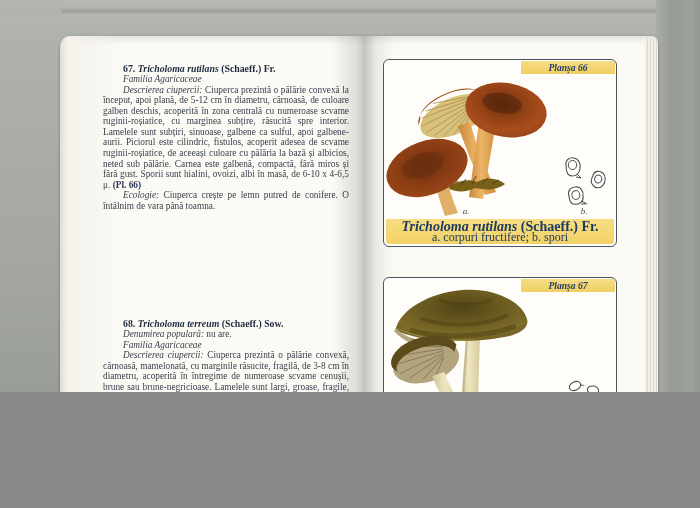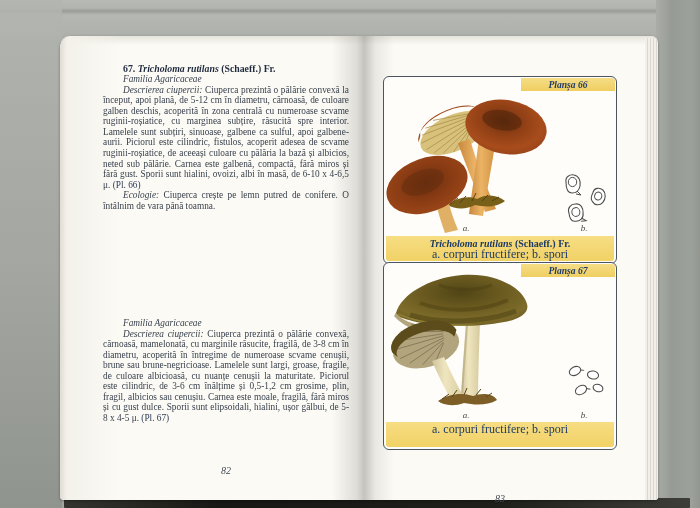--- a/index.html
+++ b/index.html
@@ -1,17 +1,17 @@
 <!DOCTYPE html>
 <html><head>
 <meta charset="utf-8">
 <style>
   html,body{margin:0;padding:0;background:#888;}
   .scene{
-    position:relative;width:700px;height:508px;overflow:hidden;
+    position:relative;width:700px;height:392px;overflow:hidden;
     font-family:"Liberation Serif","DejaVu Serif",serif;
     background:linear-gradient(180deg,#b7b9b4 0px,#b2b4af 8px,#999c97 11px,#b5b7b2 15px,#aeb1ac 34px,#a6a9a3 40px,#a3a6a0 100%);
   }
   .bg-right{position:absolute;top:0;right:0;width:44px;height:508px;
     background:linear-gradient(90deg,#aaada7 0,#979b96 35%,#9da19b 80%,#92968f 100%);}
   .bg-left{position:absolute;top:0;left:0;width:62px;height:508px;
     background:linear-gradient(180deg,#b3b5b0 0,#a2a5a0 55%,#8d918b 100%);opacity:.85;}
   .book-bottom{position:absolute;left:64px;top:498px;width:626px;height:10px;
     background:linear-gradient(90deg,#34342f,#171715 25%,#1f1f1c 70%,#3d3d3a);border-radius:1px;}
   .book{position:absolute;left:60px;top:36px;width:598px;height:464px;background:#fbfaf5;
@@ -22,34 +22,34 @@
     background:linear-gradient(90deg,#dedcd4 0,#f3f1ea 7px,rgba(253,252,248,0) 60px);}
   .spine{position:absolute;left:272px;top:0;bottom:0;width:62px;
     background:linear-gradient(90deg,rgba(0,0,0,0) 0,rgba(118,115,108,.22) 40%,rgba(92,90,85,.34) 52%,rgba(140,138,130,.16) 70%,rgba(0,0,0,0) 100%);}
   .page-right-edges{position:absolute;right:0;top:2px;bottom:0;width:13px;border-radius:0 6px 3px 0;
     background:repeating-linear-gradient(90deg,#f1efe8 0 2px,#d9d7cf 2px 3px);}
   
   .sec{position:absolute;width:246px;color:#39414d;font-size:9.3px;line-height:10.55px;text-align:justify;}
   .sec p{margin:0;text-indent:20px;}
   .species-head{margin:0;font-size:9.8px;font-weight:bold;color:#1f2a3d;text-indent:20px;line-height:11.2px;}
   .it{font-style:italic;}
-  .plate-ref{font-weight:normal;color:#2c3a55;}
+  .plate-ref{font-weight:bold;color:#2c3a55;}
   .pagenum{position:absolute;width:246px;text-align:center;font-size:10px;color:#434b56;font-style:italic;}
   
   .plate{position:absolute;left:383px;width:234px;height:188px;background:#fefdf9;
     border:1.4px solid #4a5560;border-radius:6px;box-sizing:border-box;}
   .plate svg{position:absolute;left:0;top:0;}
   .plate-band{position:absolute;top:1px;right:1px;width:94px;height:13px;
     background:linear-gradient(#f6dd85,#efcf62);border-radius:0 3px 0 0;
     display:flex;align-items:center;justify-content:center;
     font-style:italic;font-weight:bold;font-size:9.6px;color:#243d66;}
   .plate-caption{position:absolute;left:2px;right:2px;bottom:2px;height:25px;
     background:linear-gradient(#f7dd83,#f1d266);border-radius:0 0 3px 3px;
     text-align:center;color:#1d3a63;padding-top:2px;box-sizing:border-box;}
-  .cap1{font-size:10px;font-weight:bold;line-height:11px;}
+  .cap1{font-size:14px;font-weight:bold;line-height:11px;}
   .cap2{font-size:12px;line-height:10px;}
   .fig-label{position:absolute;font-style:italic;font-size:9px;color:#4a4a42;width:24px;text-align:center;}
 </style>
 </head>
 <body>
 
 <div class="scene">
   <div class="bg-left"></div>
   <div class="bg-right"></div>
   <div class="book-bottom"></div>
@@ -62,27 +62,29 @@
   </div>
 
   <div class="sec" style="left:103px;top:63px;">
     <h3 class="species-head"><span>67.</span> <span class="it">Tricholoma rutilans</span> <span>(Schaeff.) Fr.</span></h3>
     <p><span class="it">Familia Agaricaceae</span></p>
     <p><span class="it">Descrierea ciupercii:</span> <span>Ciuperca prezintă o pălărie convexă la început, apoi plană, de 5-12 cm în diametru, cărnoasă, de culoare galben deschis, acoperită în zona centrală cu numeroase scvame ruginii-roșiatice, cu marginea subțire, răsucită spre interior. Lamelele sunt subțiri, sinuoase, galbene ca sulful, apoi galbene-aurii. Piciorul este cilindric, fistulos, acoperit adesea de scvame ruginii-roșiatice, de aceeași culoare cu pălăria la bază și albicios, neted sub pălărie. Carnea este galbenă, compactă, fără miros și fără gust. Sporii sunt hialini, ovoizi, albi în masă, de 6-10 x 4-6,5 μ.</span> <span class="plate-ref">(Pl. 66)</span></p>
     <p><span class="it">Ecologie:</span> <span>Ciuperca crește pe lemn putred de conifere. O întâlnim de vara până toamna.</span></p>
   </div>
 
   <div class="sec" style="left:103px;top:318px;">
+    <h3 class="species-head"><span>68.</span> <span class="it">Tricholoma terreum</span> <span>(Schaeff.) Sow.</span></h3>
+    <p><span class="it">Denumirea populară:</span> <span>nu are.</span></p>
     <p><span class="it">Familia Agaricaceae</span></p>
     <p><span class="it">Descrierea ciupercii:</span> <span>Ciuperca prezintă o pălărie convexă, cărnoasă, mamelonată, cu marginile răsucite, fragilă, de 3-8 cm în diametru, acoperită în întregime de numeroase scvame cenușii, brune sau brune-negricioase. Lamelele sunt largi, groase, fragile, de culoare albicioasă, cu nuanțe cenușii la maturitate. Piciorul este cilindric, de 3-6 cm înălțime și 0,5-1,2 cm grosime, plin, fragil, albicios sau cenușiu. Carnea este moale, fragilă, fără miros și cu gust dulce. Sporii sunt elipsoidali, hialini, ușor gălbui, de 5-8 x 4-5 μ.</span> <span class="plate-ref">(Pl. 67)</span></p>
   </div>
 
   <div class="pagenum" style="left:103px;top:465px;">82</div>
 
-  <div class="plate" style="top:76px;">
+  <div class="plate" style="top:59px;">
     <svg width="231" height="185" viewBox="0 0 231 185">
       <defs>
         <radialGradient id="capR" cx="45%" cy="40%" r="65%">
           <stop offset="0%" stop-color="#5e2c0e"></stop>
             <stop offset="38%" stop-color="#8f3f15"></stop>
           <stop offset="75%" stop-color="#a84c1c"></stop>
             <stop offset="100%" stop-color="#96441a"></stop>
         </radialGradient>
         <radialGradient id="capL" cx="50%" cy="45%" r="65%">
           <stop offset="0%" stop-color="#6b300f"></stop>
@@ -134,21 +136,21 @@
         <span>Planșa 66</span>
       </div>
     <div class="fig-label" style="left:70px;top:146px;">a.</div>
     <div class="fig-label" style="left:188px;top:146px;">b.</div>
     <div class="plate-caption">
       <div class="cap1"><span class="it">Tricholoma rutilans</span> <span>(Schaeff.) Fr.</span></div>
       <div class="cap2">a. corpuri fructifere; b. spori</div>
     </div>
   </div>
 
-  <div class="plate" style="top:262px;padding-left:11px;">
+  <div class="plate" style="top:277px;padding-left:11px;">
     <svg width="231" height="185" viewBox="0 0 231 185">
       <defs>
         <radialGradient id="capT" cx="50%" cy="35%" r="70%">
           <stop offset="0%" stop-color="#514516"></stop>
             <stop offset="45%" stop-color="#6b5b20"></stop>
           <stop offset="80%" stop-color="#7d6c2a"></stop>
             <stop offset="100%" stop-color="#6e5e22"></stop>
         </radialGradient>
         <linearGradient id="stemC" x1="0" y1="0" x2="1" y2="0">
           <stop offset="0%" stop-color="#cfc39a"></stop>

